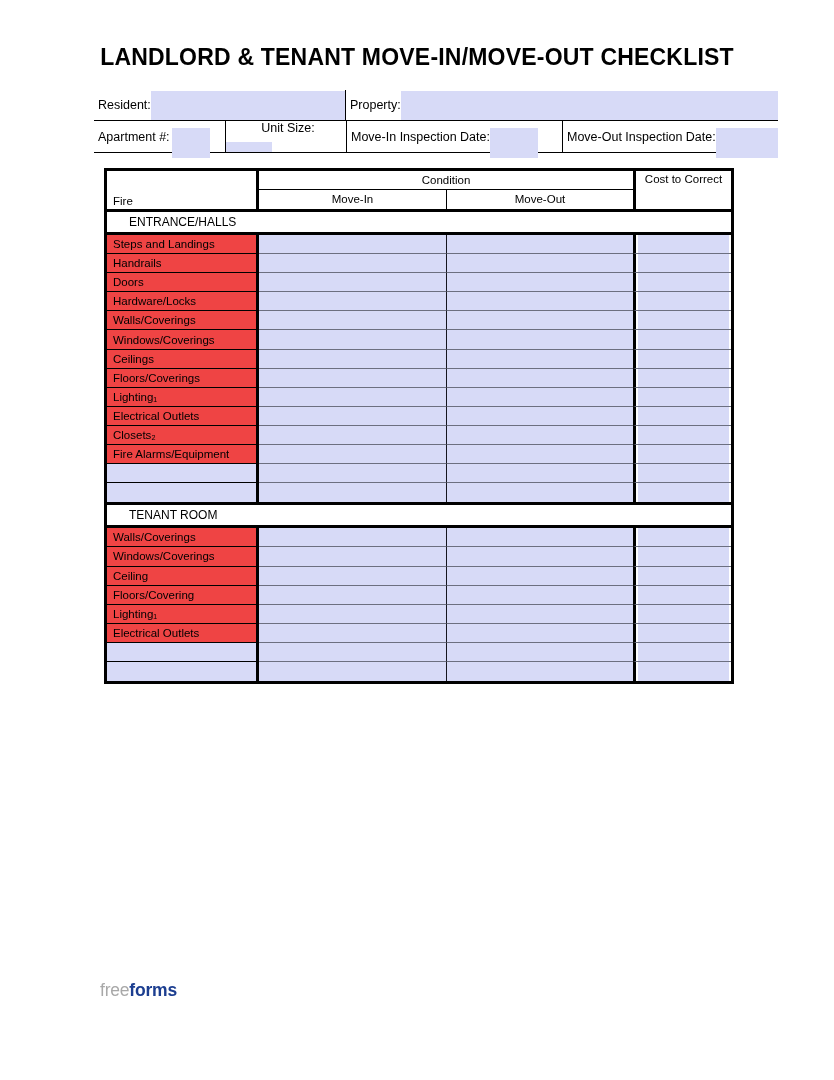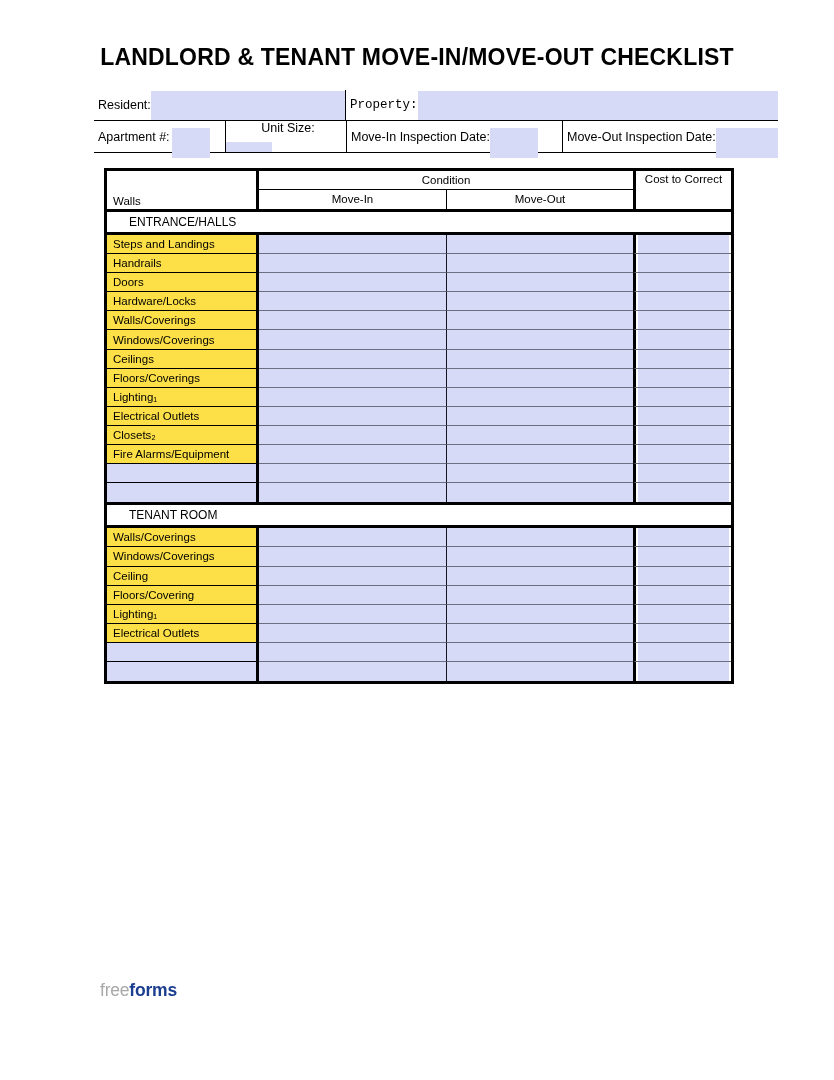--- a/index.html
+++ b/index.html
@@ -21,21 +21,21 @@
     position:absolute;top:44px;left:0;width:100%;
     text-align:center;font-size:23px;font-weight:bold;letter-spacing:.2px;
   }
   
   .info{position:absolute;left:84px;top:90px;width:684px;font-size:12.5px;margin-left:10px;}
   .info-row1{display:flex;height:31px;border-bottom:1px solid var(--border-black);}
   .info-row2{display:flex;height:32px;border-bottom:1px solid var(--border-black);}
   .icell{display:flex;align-items:center;}
   .icell .lbl{white-space:nowrap;padding-left:4px;flex:0 0 auto;}
   .cell-resident{width:252px;border-right:1px solid var(--border-black);}
-  .cell-property{flex:1;font-family:Liberation Mono, monospace;}
+  .cell-property{flex:1;}
   .f1{height:29px;background:var(--field-fill);align-self:center;}
   .f1.grow{flex:1;}
   .cell-apartment{width:131px;}
   .cell-unitsize{width:121px;border-left:1px solid var(--border-black);flex-direction:column;}
   .cell-movein-date{width:216px;border-left:1px solid var(--border-black);}
   .cell-moveout-date{flex:1;border-left:1px solid var(--border-black);}
   .f2{
     height:30px;background:var(--field-fill);
     align-self:flex-start;margin-top:7px;position:relative;z-index:2;
   }
@@ -70,21 +70,21 @@
   }
   .section-head{
     border-top:3px solid var(--border-black);
     border-bottom:3px solid var(--border-black);
     height:26px;line-height:20px;padding-left:22px;font-size:12px;background:#fff;
   }
   .row{
     display:grid;grid-template-columns:152px 188px 186px 1fr;height:19.1px;
   }
   .c-item{
-    background:#fde047;border-right:3px solid var(--border-black);
+    background:#ef4444;border-right:3px solid var(--border-black);
     border-bottom:1px solid var(--border-black);
     font-size:11.5px;display:flex;align-items:center;padding-left:6px;white-space:nowrap;
   }
   .c-item.empty{background:var(--field-fill);}
   .c-mi{background:var(--field-fill);border-right:1px solid #15151f;border-bottom:1px solid var(--row-divider);}
   .c-mo{background:var(--field-fill);border-bottom:1px solid var(--row-divider);}
   .c-cost{background:#fff;border-left:3px solid var(--border-black);border-bottom:1px solid var(--row-divider);}
   .cost-fill{height:100%;margin:0 2px;background:var(--field-fill);}
   .sect .row:last-child .c-item,
   .sect .row:last-child .c-mi,
@@ -126,21 +126,21 @@
     </div>
     <div class="icell cell-moveout-date">
       <span class="lbl">Move-Out Inspection Date:</span>
       <div class="f2 moveout"></div>
     </div>
   </div>
 </div>
 
 <div class="tbl">
   <div class="thead">
-    <div class="h-item">Walls</div>
+    <div class="h-item">Fire</div>
     <div class="h-cond">Condition</div>
     <div class="h-movein">Move-In</div>
     <div class="h-moveout">Move-Out</div>
     <div class="h-cost">Cost to Correct</div>
   </div>
   <div id="sections-root">
       <div class="sect">
         <div class="section-head">ENTRANCE/HALLS</div>
         <div class="row">
           <div class="c-item">Steps and Landings</div>

